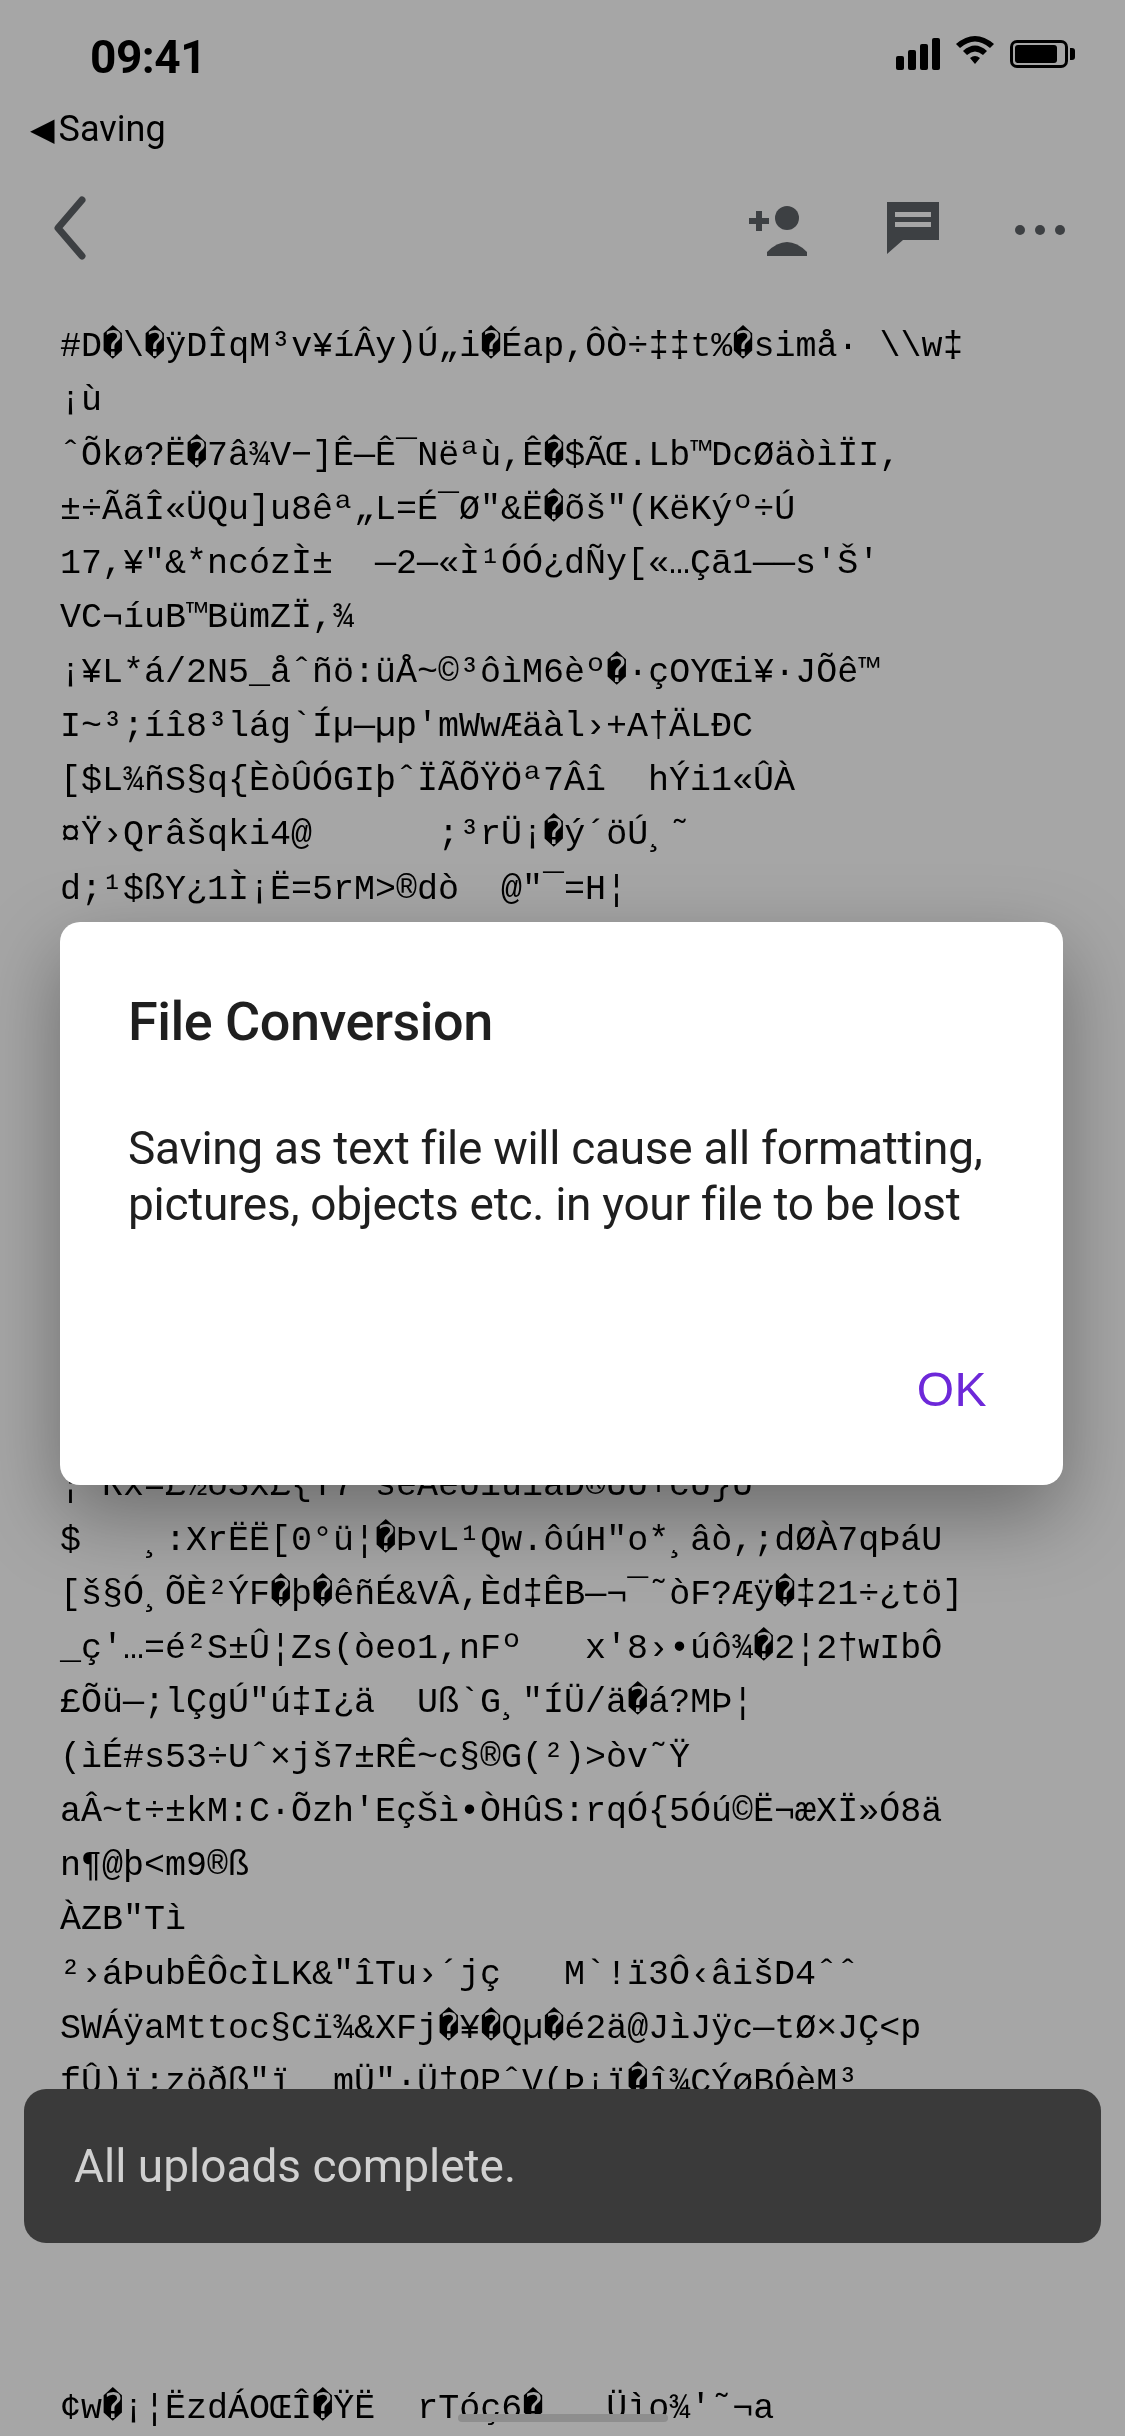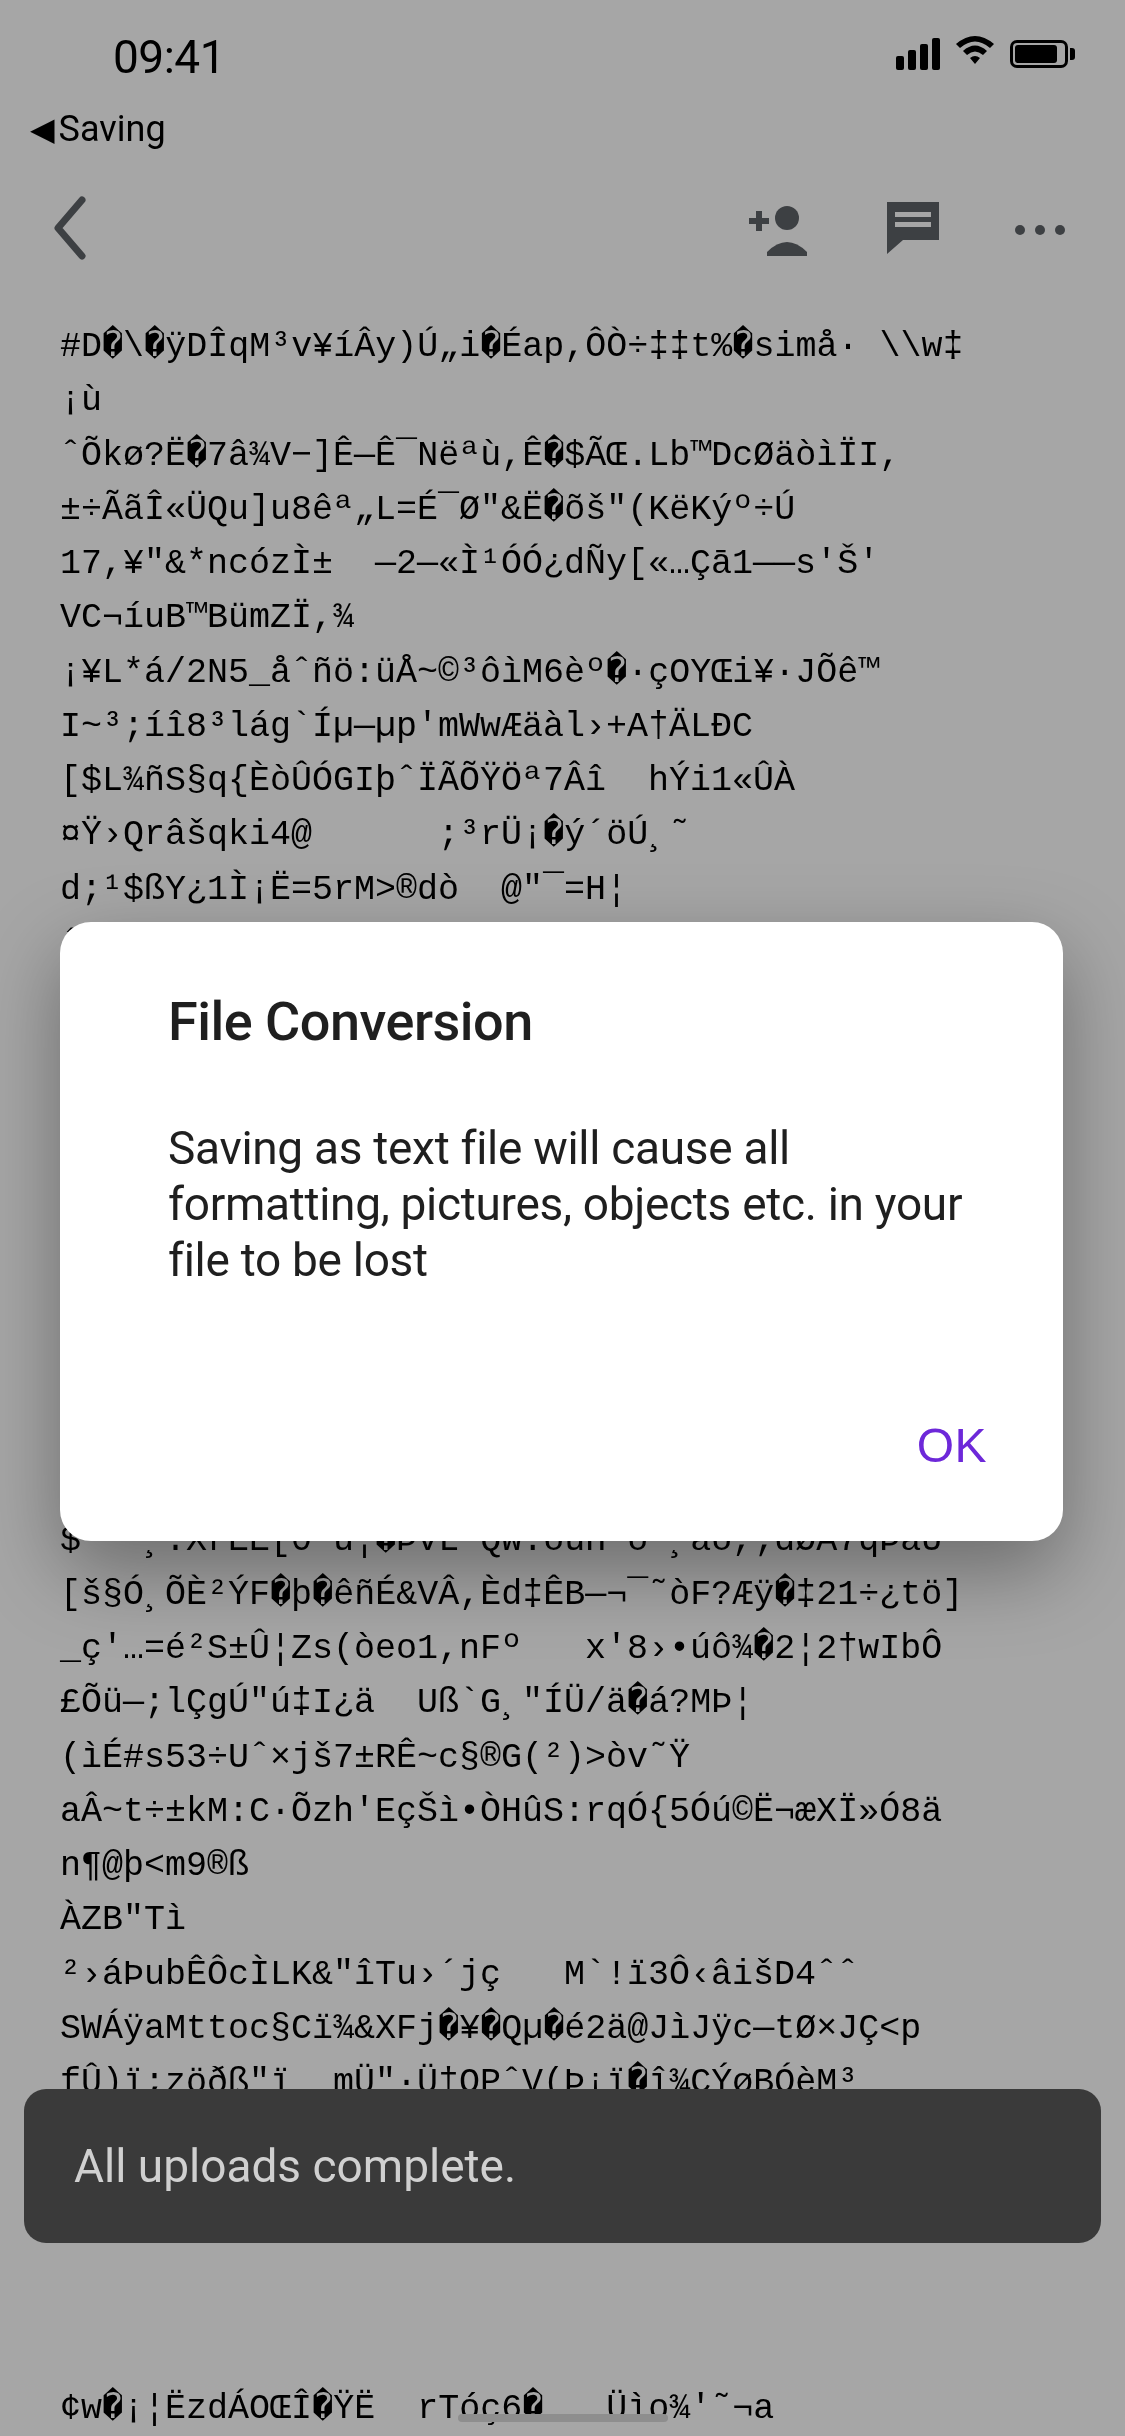--- a/index.html
+++ b/index.html
@@ -23,24 +23,24 @@
       position: relative;
       height: 130px;
       display: flex;
       align-items: flex-start;
       justify-content: space-between;
       padding: 30px 50px 0 50px;
       z-index: 10;
     }
     .status-time {
       font-size: 46px;
-      font-weight: 400;
+      font-weight: 700;
       letter-spacing: -0.5px;
       color: #000;
-      margin-left: 63px;
+      margin-left: 40px;
     }
     .status-right {
       display: flex;
       align-items: center;
       gap: 14px;
       margin-top: 6px;
     }
     .cell-bars { display: flex; align-items: flex-end; gap: 4px; }
     .cell-bars span { width: 8px; background: #000; border-radius: 2px; }
     .cell-bars span:nth-child(1){height:14px;}
@@ -100,22 +100,22 @@
       white-space: pre-wrap;
     }
 
     
     .modal {
       position: absolute;
       left: 60px;
       right: 62px;
       top: 922px;
       background: #fff;
-      border-radius: 31px;
-      padding: 68px 68px 58px 108px;
+      border-radius: 20px;
+      padding: 68px 68px 58px 68px;
       z-index: 100;
       box-shadow: 0 30px 80px rgba(0,0,0,0.35);
     }
     .modal-title {
       font-size: 54px;
       font-weight: 500;
       color: #1f1f1f;
       letter-spacing: -0.5px;
     }
     .modal-body {

